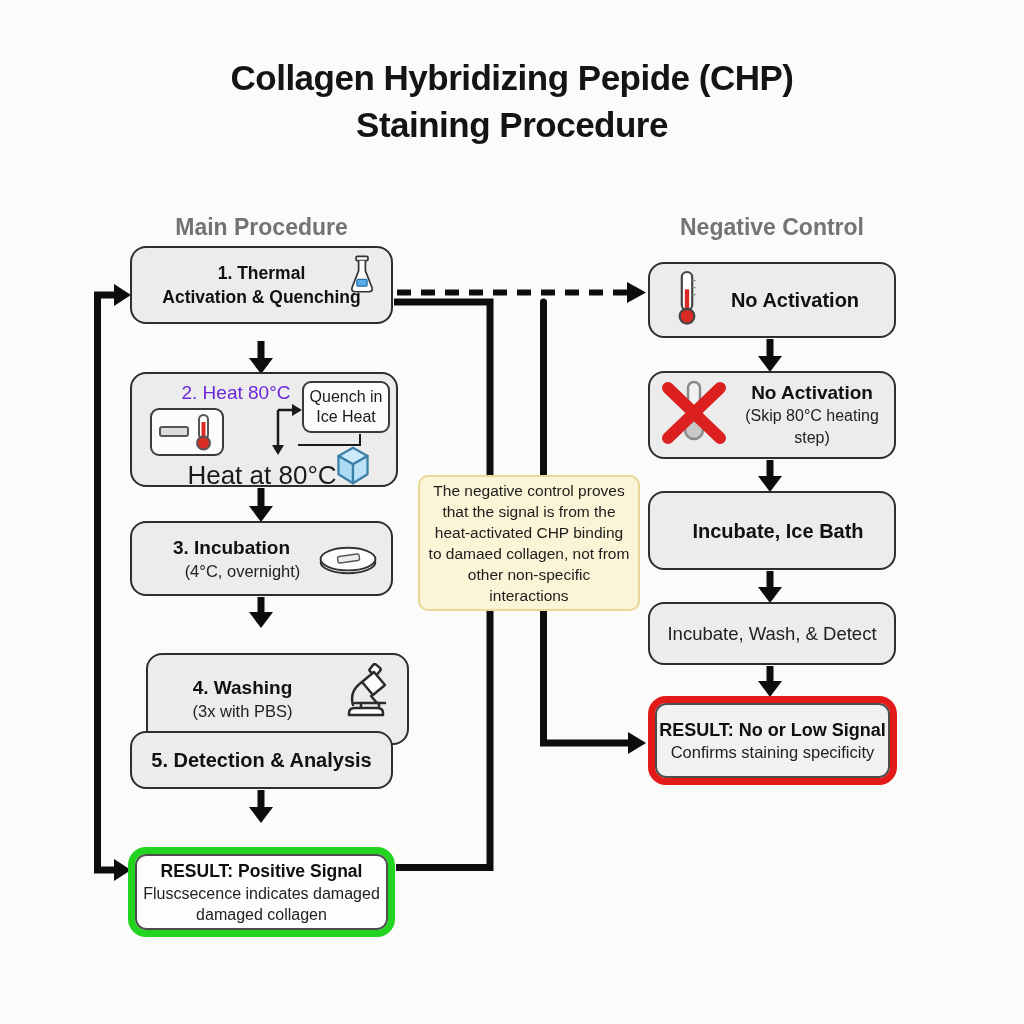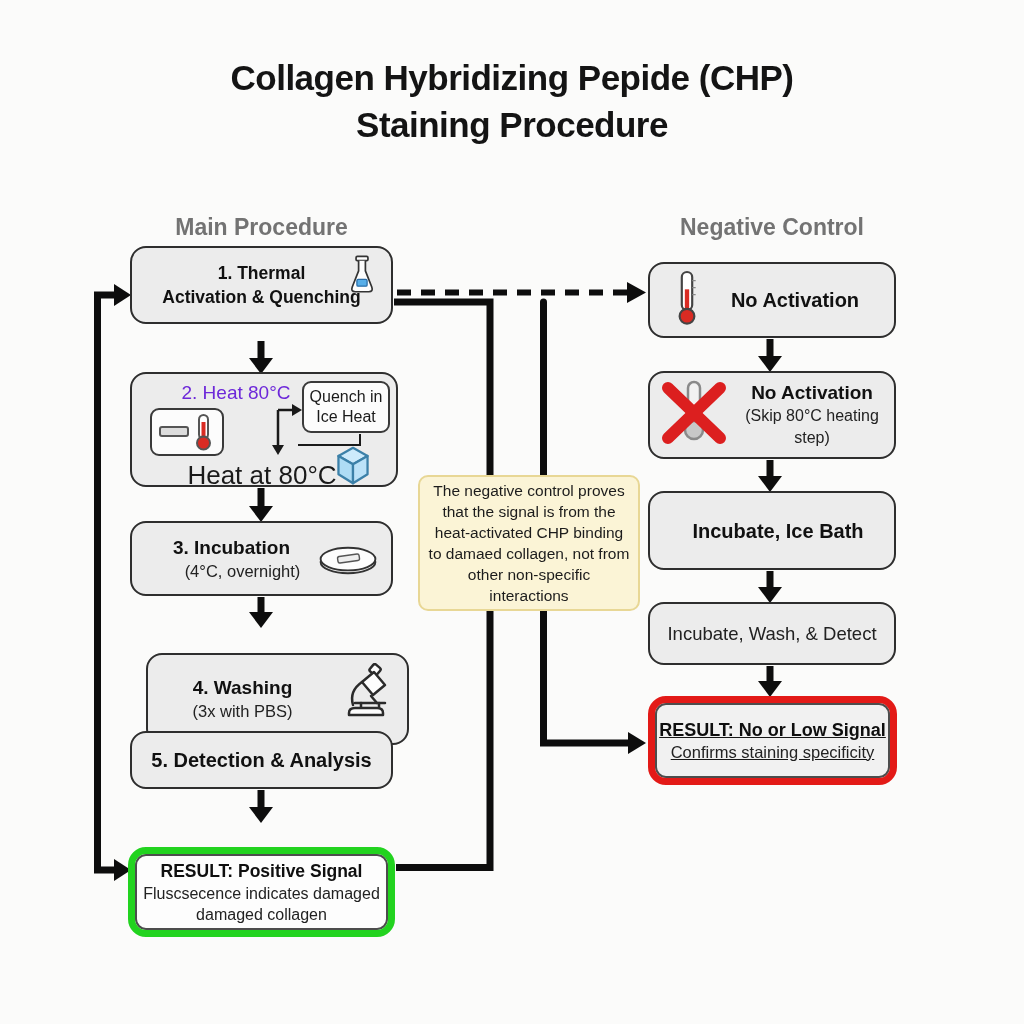--- a/index.html
+++ b/index.html
@@ -34,21 +34,21 @@
   
   #box-nc-activation { left:648px; top:262px; width:248px; height:76px; flex-direction:row; justify-content:flex-start; }
   #box-nc-skip       { left:648px; top:371px; width:248px; height:88px; flex-direction:row; justify-content:flex-start; }
   #box-nc-icebath    { left:648px; top:491px; width:248px; height:79px;padding-left:12px; }
   #box-nc-iwd        { left:648px; top:602px; width:248px; height:63px; }
 
   
   .resultbox { position:absolute; border-radius:18px; display:flex; flex-direction:column;
     align-items:center; justify-content:center; text-align:center; box-shadow: inset 0 0 0 2px #4d4d4d; }
   #box-result-positive { left:128px; top:822px; width:267px; height:90px; background:#fdfdfd; border:7px solid #22d31f;margin-top:25px; }
-  #box-result-negative { left:648px; top:696px; width:249px; height:89px; background:#f1f1f1; border:7px solid #e31a17;text-decoration:underline; }
+  #box-result-negative { left:648px; top:696px; width:249px; height:89px; background:#f1f1f1; border:7px solid #e31a17; }
   .resultbox .t-bold { font-weight:700; font-size:17.5px; line-height:23px; color:#0f0f0f; }
   .resultbox .t-reg  { font-weight:400; font-size:16px; line-height:21px; color:#222; }
 
   
   #note-box { position:absolute; left:418px; top:475px; width:222px; height:136px;
     background:#fbf4d6; border:2px solid #e8d795; border-radius:10px;
     display:flex; align-items:center; justify-content:center; text-align:center;
     font-size:15.5px; line-height:21px; color:#1c1c1c; padding:6px 7px; }
 
   

